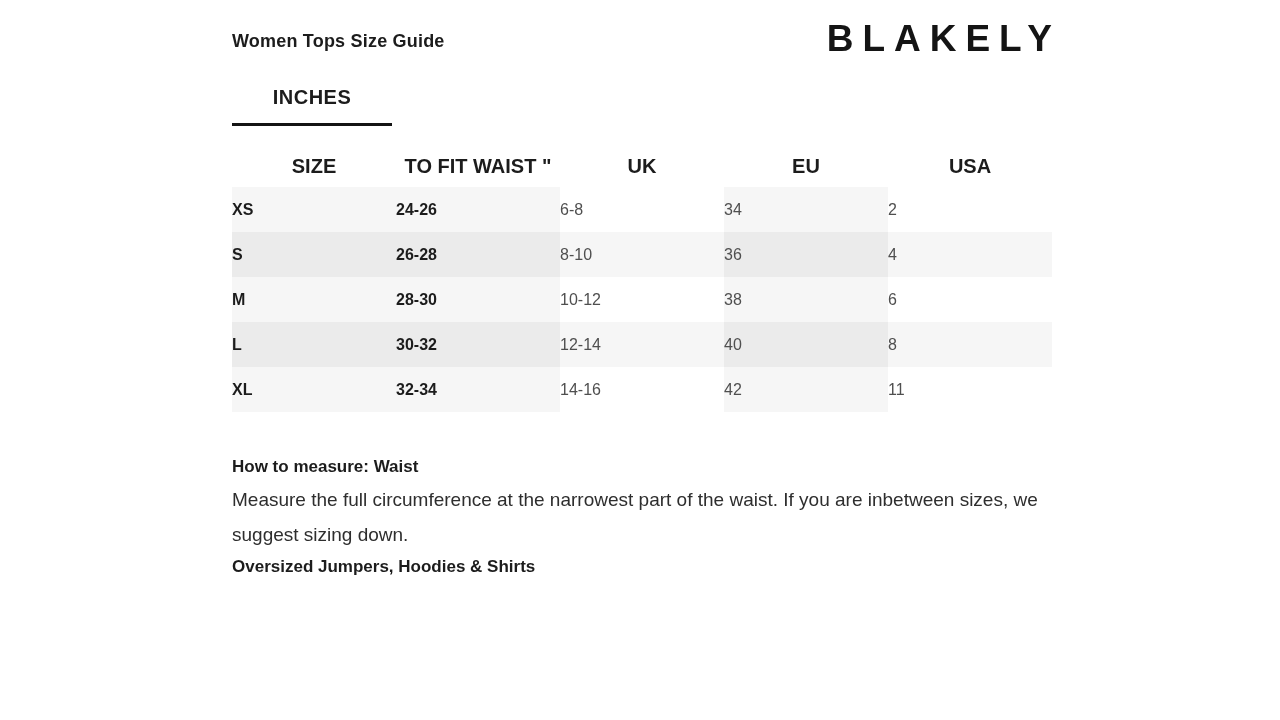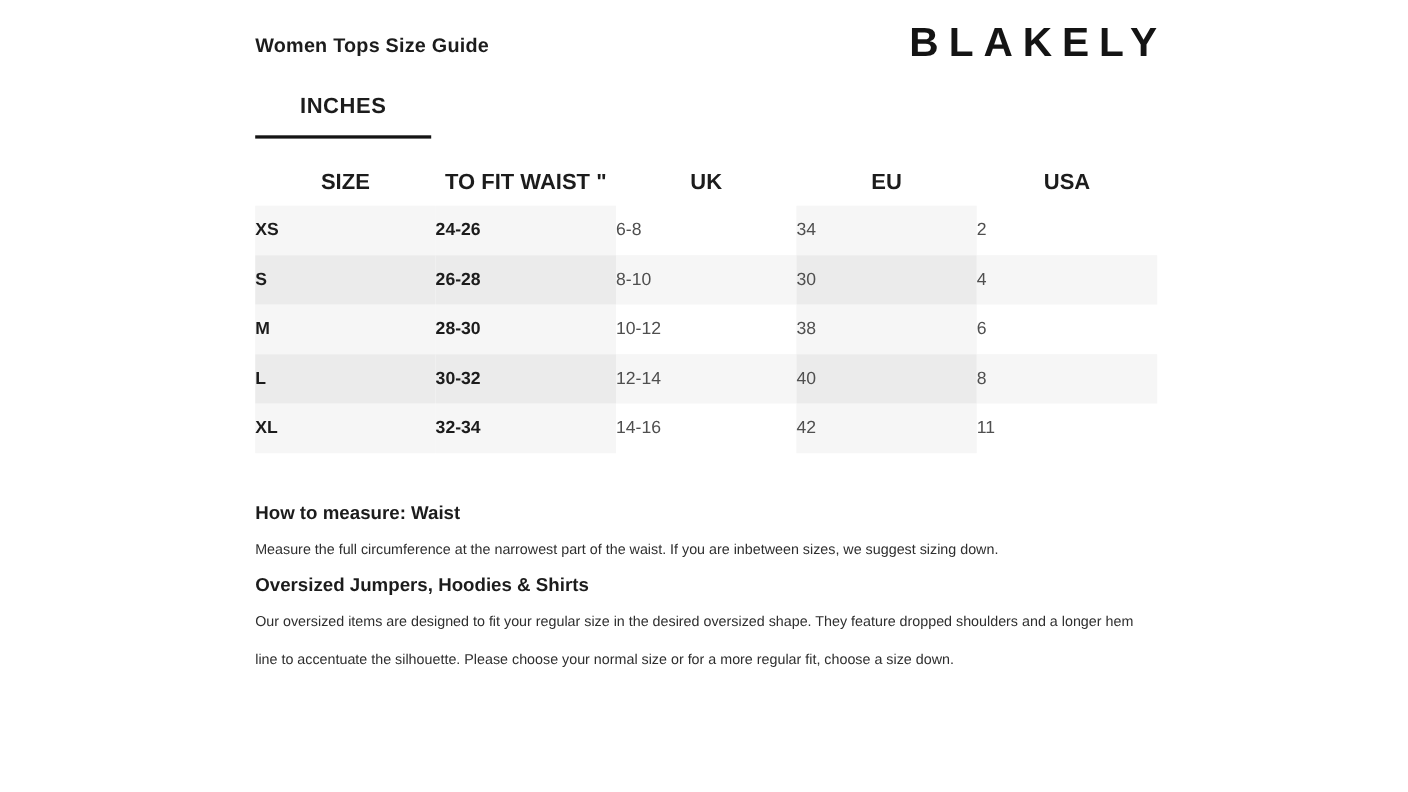--- a/index.html
+++ b/index.html
@@ -99,21 +99,21 @@
   }
   .notes h3 {
     margin: 0;
     font-size: 17px;
     line-height: 30px;
     font-weight: bold;
     color: #1c1c1c;
   }
   .notes p {
     margin: 0;
-    font-size: 13px;
+    font-size: 19px;
     line-height: 35px;
     color: #2e2e2e;
   }
 </style>
 </head>
 <body>
 
 <div class="page">
 
   <header class="topbar">
@@ -138,21 +138,21 @@
         <td class="bold shade">XS</td>
         <td class="bold shade">24-26</td>
         <td>6-8</td>
         <td class="shade">34</td>
         <td>2</td>
       </tr>
       <tr class="alt">
         <td class="bold shade">S</td>
         <td class="bold shade">26-28</td>
         <td>8-10</td>
-        <td class="shade">30</td>
+        <td class="shade">36</td>
         <td>4</td>
       </tr>
       <tr>
         <td class="bold shade">M</td>
         <td class="bold shade">28-30</td>
         <td>10-12</td>
         <td class="shade">38</td>
         <td>6</td>
       </tr>
       <tr class="alt">
@@ -169,16 +169,15 @@
         <td class="shade">42</td>
         <td>11</td>
       </tr>
     </tbody>
   </table>
 
   <section class="notes">
     <h3>How to measure: Waist</h3>
     <p>Measure the full circumference at the narrowest part of the waist. If you are inbetween sizes, we suggest sizing down.</p>
     <h3>Oversized Jumpers, Hoodies &amp; Shirts</h3>
-    <p>Our oversized items are designed to fit your regular size in the desired oversized shape. They feature dropped shoulders and a longer hem line to accentuate the silhouette. Please choose your normal size or for a more regular fit, choose a size down.</p>
   </section>
 
 </div>
 
 </body></html>

